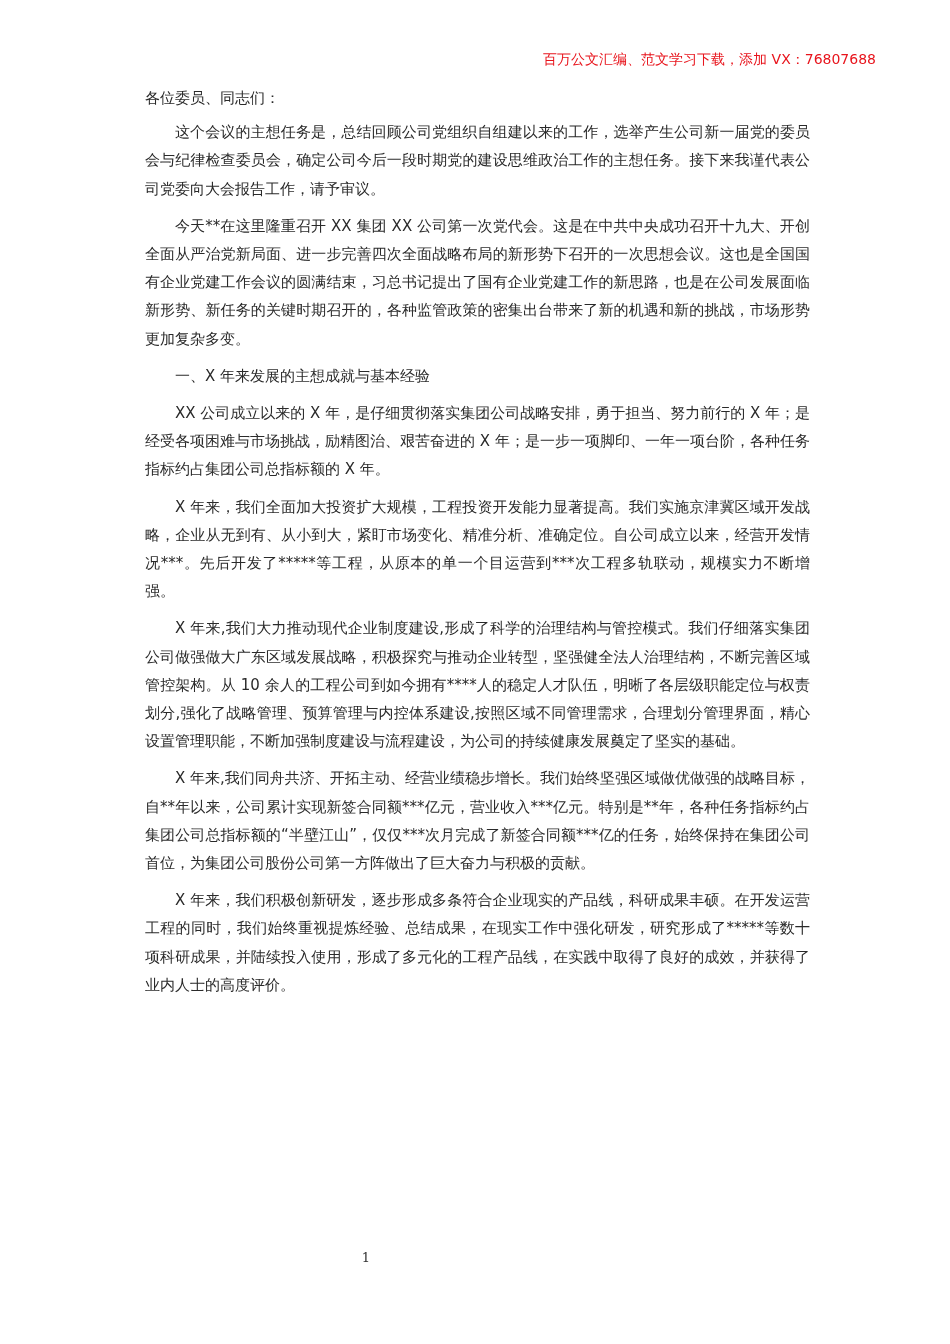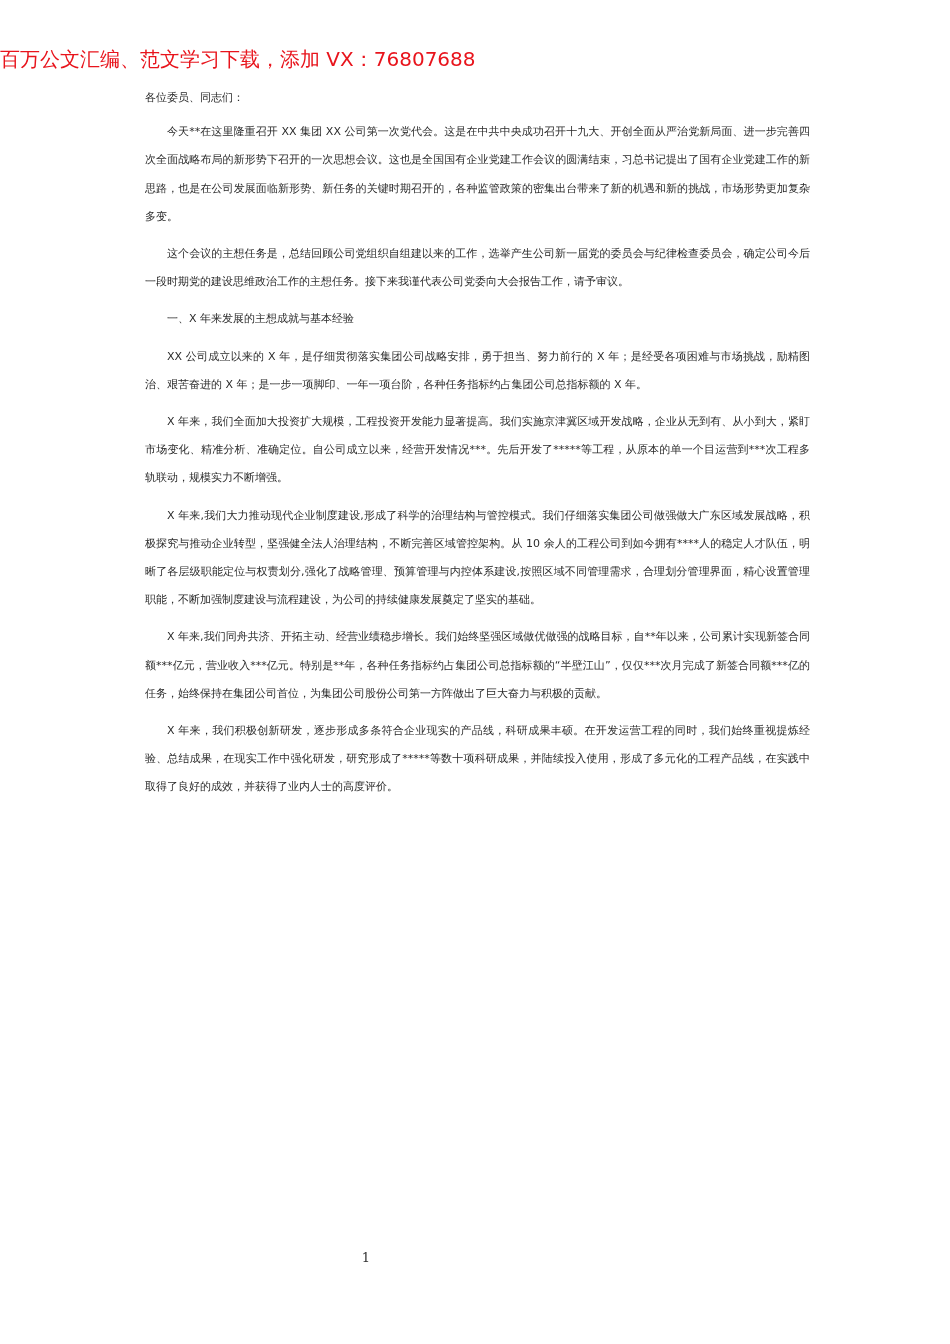--- a/index.html
+++ b/index.html
@@ -1,38 +1,38 @@
 <!DOCTYPE html>
 <html><head>
   <meta charset="utf-8">
   <style>
     html, body { margin: 0; padding: 0; background: #ffffff; }
     body { width: 950px; height: 1344px; position: relative; overflow: hidden;
            font-family: "DejaVu Sans", "Liberation Sans", sans-serif; color: #222; }
     .page { position: absolute; left: 0; top: 0; width: 950px; height: 1344px; background: #fff; }
-    .banner { position: absolute; top: 46px; left: 0; width: 876px; text-align: left;
-              color: #e8141c; font-size: 20px; line-height: 26px; letter-spacing: 0px; }
+    .banner { position: absolute; top: 46px; left: 0; width: 876px; text-align: right;
+              color: #e8141c; font-size: 14px; line-height: 26px; letter-spacing: 0px; }
     .content { position: absolute; left: 145px; top: 84px; width: 665px;
-               font-size: 11px; line-height: 28.2px; color: #2a2a2a; }
+               font-size: 15px; line-height: 28.2px; color: #2a2a2a; }
     .content p { margin: 0 0 9px 0; text-indent: 2em; text-align: justify; }
     .content p.salutation { text-indent: 0; margin-bottom: 6px; }
     .content p.heading { font-weight: normal; margin-bottom: 9px; }
     .page-number { position: absolute; top: 1250px; left: 358px; width: 16px; text-align: center;
                    font-family: "DejaVu Serif", "Liberation Serif", serif; font-size: 13px; color: #333; }
   </style>
 </head>
 <body>
 
 <div class="page">
   <div class="banner">百万公文汇编、范文学习下载，添加 VX：76807688</div>
 
   <div class="content">
     <p class="salutation">各位委员、同志们：</p>
+    <p>这个会议的主想任务是，总结回顾公司党组织自组建以来的工作，选举产生公司新一届党的委员会与纪律检查委员会，确定公司今后一段时期党的建设思维政治工作的主想任务。接下来我谨代表公司党委向大会报告工作，请予审议。</p>
     <p>今天**在这里隆重召开 XX 集团 XX 公司第一次党代会。这是在中共中央成功召开十九大、开创全面从严治党新局面、进一步完善四次全面战略布局的新形势下召开的一次思想会议。这也是全国国有企业党建工作会议的圆满结束，习总书记提出了国有企业党建工作的新思路，也是在公司发展面临新形势、新任务的关键时期召开的，各种监管政策的密集出台带来了新的机遇和新的挑战，市场形势更加复杂多变。</p>
-    <p>这个会议的主想任务是，总结回顾公司党组织自组建以来的工作，选举产生公司新一届党的委员会与纪律检查委员会，确定公司今后一段时期党的建设思维政治工作的主想任务。接下来我谨代表公司党委向大会报告工作，请予审议。</p>
     <p class="heading">一、X 年来发展的主想成就与基本经验</p>
     <p>XX 公司成立以来的 X 年，是仔细贯彻落实集团公司战略安排，勇于担当、努力前行的 X 年；是经受各项困难与市场挑战，励精图治、艰苦奋进的 X 年；是一步一项脚印、一年一项台阶，各种任务指标约占集团公司总指标额的 X 年。</p>
     <p>X 年来，我们全面加大投资扩大规模，工程投资开发能力显著提高。我们实施京津冀区域开发战略，企业从无到有、从小到大，紧盯市场变化、精准分析、准确定位。自公司成立以来，经营开发情况***。先后开发了*****等工程，从原本的单一个目运营到***次工程多轨联动，规模实力不断增强。</p>
     <p>X 年来,我们大力推动现代企业制度建设,形成了科学的治理结构与管控模式。我们仔细落实集团公司做强做大广东区域发展战略，积极探究与推动企业转型，坚强健全法人治理结构，不断完善区域管控架构。从 10 余人的工程公司到如今拥有****人的稳定人才队伍，明晰了各层级职能定位与权责划分,强化了战略管理、预算管理与内控体系建设,按照区域不同管理需求，合理划分管理界面，精心设置管理职能，不断加强制度建设与流程建设，为公司的持续健康发展奠定了坚实的基础。</p>
     <p>X 年来,我们同舟共济、开拓主动、经营业绩稳步增长。我们始终坚强区域做优做强的战略目标，自**年以来，公司累计实现新签合同额***亿元，营业收入***亿元。特别是**年，各种任务指标约占集团公司总指标额的“半壁江山”，仅仅***次月完成了新签合同额***亿的任务，始终保持在集团公司首位，为集团公司股份公司第一方阵做出了巨大奋力与积极的贡献。</p>
     <p>X 年来，我们积极创新研发，逐步形成多条符合企业现实的产品线，科研成果丰硕。在开发运营工程的同时，我们始终重视提炼经验、总结成果，在现实工作中强化研发，研究形成了*****等数十项科研成果，并陆续投入使用，形成了多元化的工程产品线，在实践中取得了良好的成效，并获得了业内人士的高度评价。</p>
   </div>
 
   <div class="page-number">1</div>
 </div>

